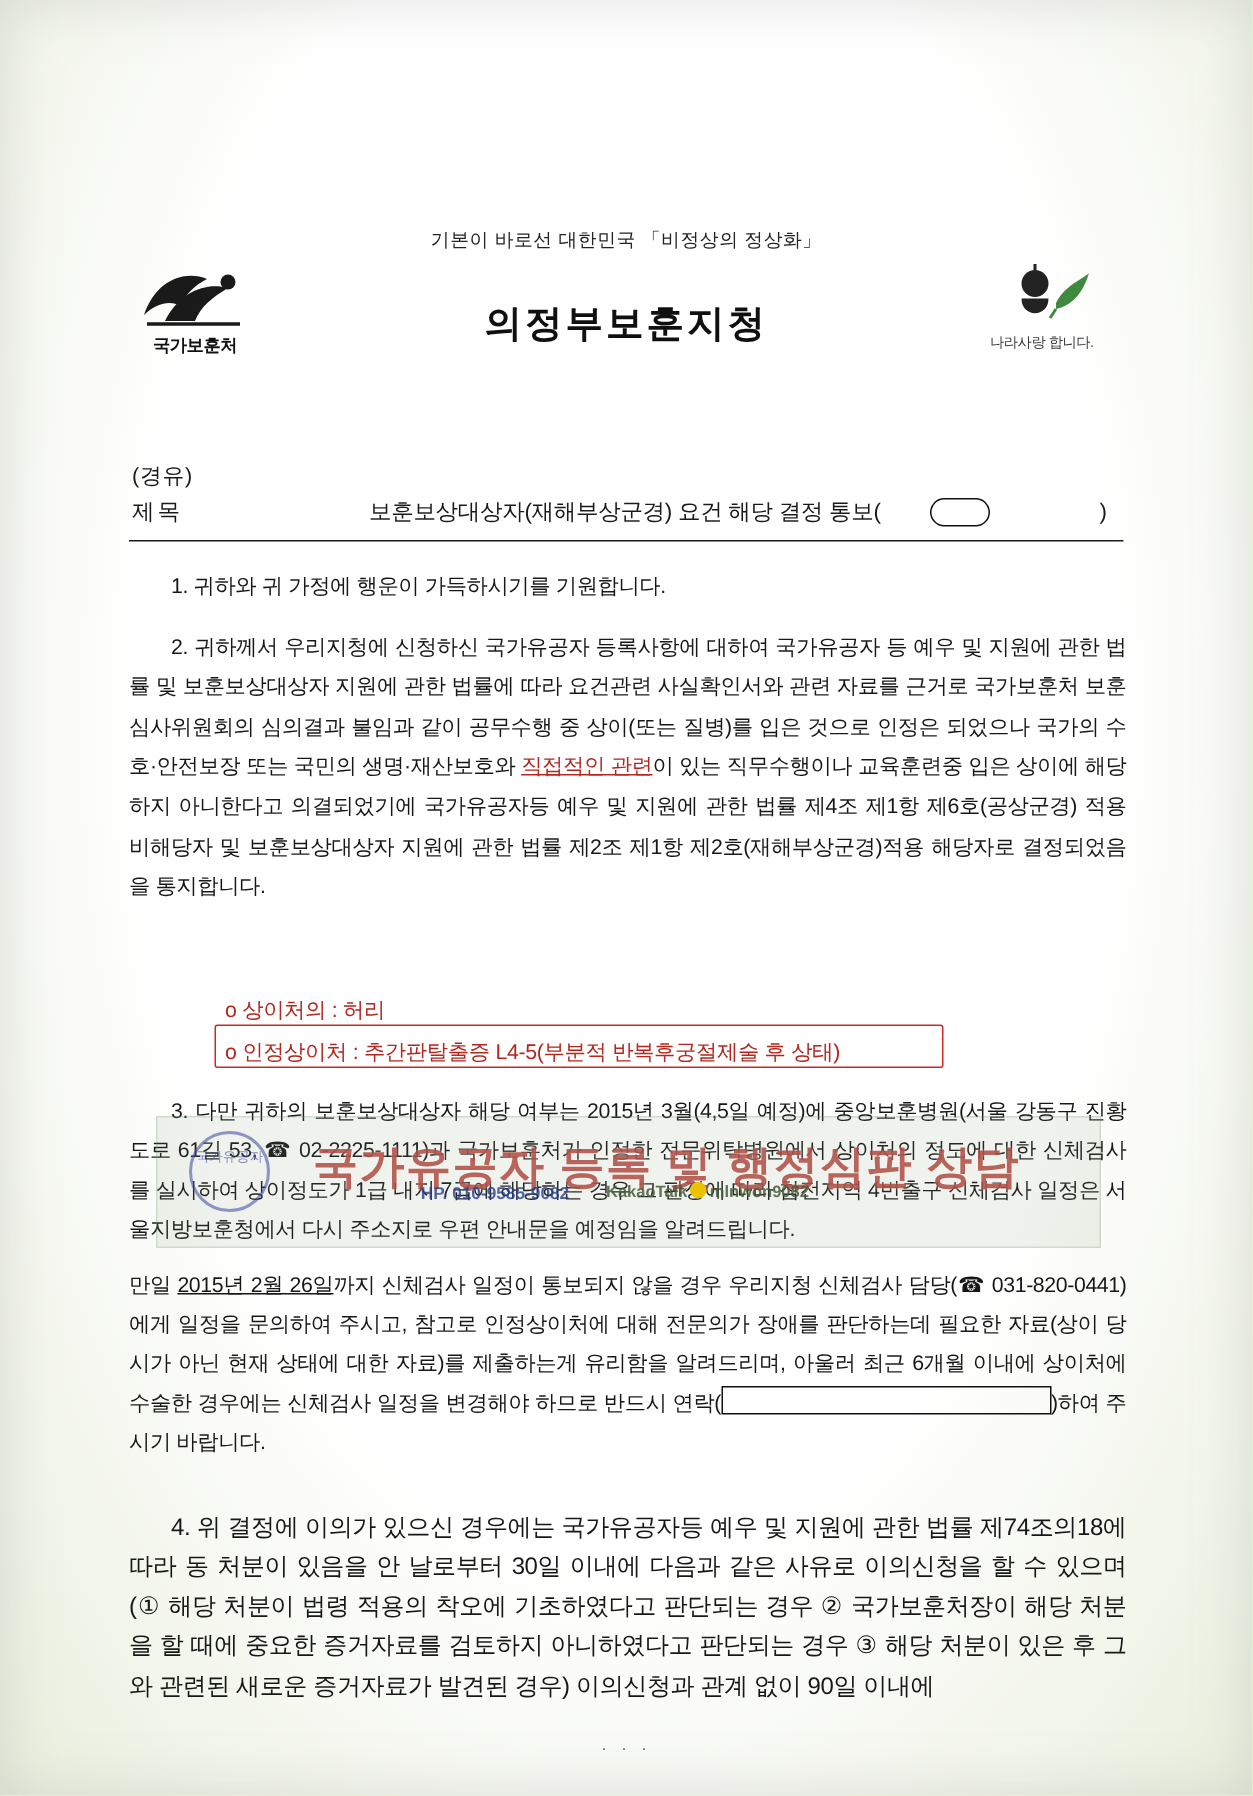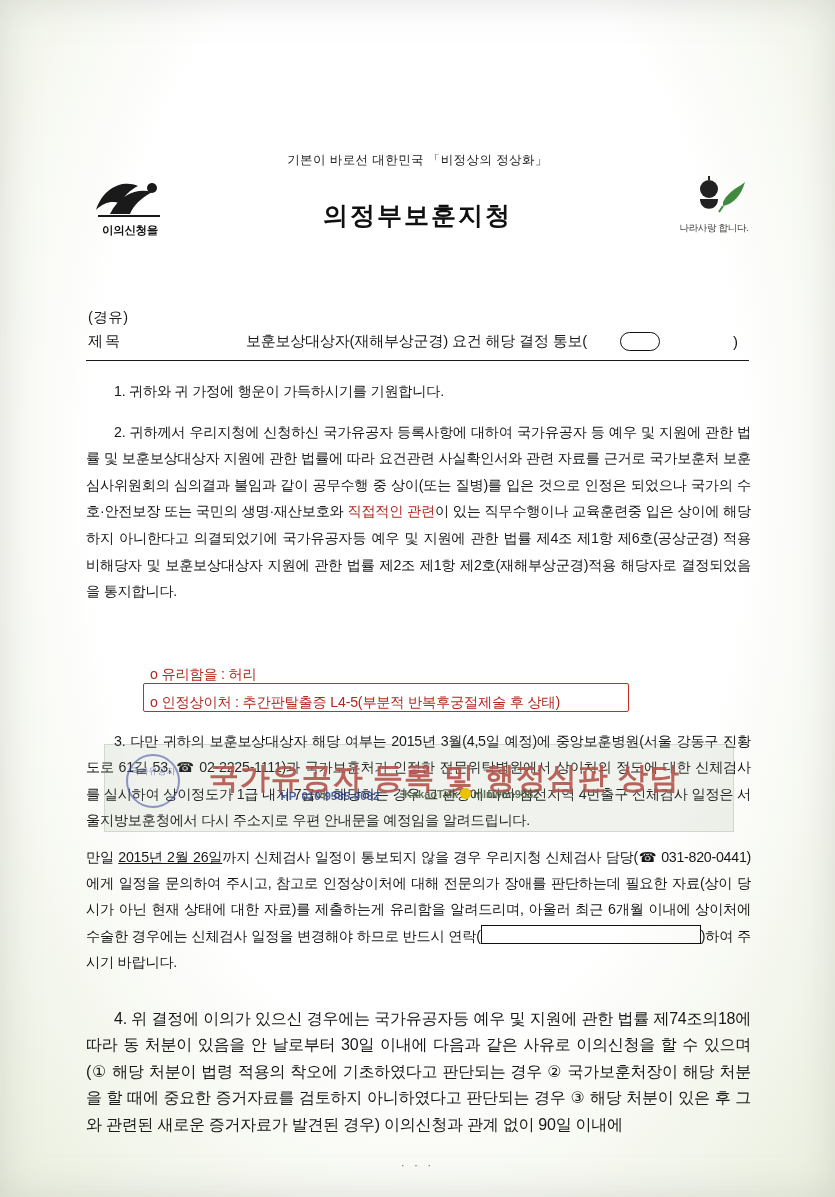--- a/index.html
+++ b/index.html
@@ -64,21 +64,20 @@
     margin-top: 3px;
     color: #111;
     letter-spacing: -0.3px;
   }
   
   .emblem-right {
     position: absolute;
     left: 660px;
     top: 176px;
     width: 108px;
-    text-align: center;
   }
   .emblem-right .mark { height: 44px; }
   .emblem-right .cap {
     font-size: 9.5px;
     margin-top: 2px;
     color: #3b3b3b;
     letter-spacing: -0.3px;
   }
 
   
@@ -146,21 +145,21 @@
     font-size: 14.2px;
     line-height: 26.6px;
     color: #171717;
     letter-spacing: -0.25px;
     text-align: justify;
   }
   .p { margin: 0 0 10px 0; }
   .p.indent { text-indent: 28px; }
   .p1 { margin-bottom: 14px; }
   .u { text-decoration: underline; }
-  .red-u { color: #b3271e; }
+  .red-u { color: #b3271e; text-decoration: underline; }
 
   
   .injury {
     position: absolute;
     left: 150px;
     top: 660px;
     width: 470px;
     font-size: 14.2px;
     line-height: 28px;
     letter-spacing: -0.2px;
@@ -309,21 +308,21 @@
 
   <div class="emblem-left">
     <div class="mark">
       <svg width="80" height="44" viewBox="0 0 80 44" aria-hidden="true">
         <path d="M6 34 C14 10, 34 4, 48 10 C40 14, 34 20, 30 28 C24 24, 14 26, 6 34 Z" fill="#1a1a1a"></path>
         <path d="M20 38 C30 18, 48 12, 62 16 C52 22, 44 28, 40 38 Z" fill="#1a1a1a"></path>
         <circle cx="62" cy="12" r="5" fill="#1a1a1a"></circle>
         <path d="M8 40 H70" stroke="#1a1a1a" stroke-width="2.2"></path>
       </svg>
     </div>
-    <div class="cap">이의신청을</div>
+    <div class="cap">국가보훈처</div>
   </div>
 
   <div class="emblem-right">
     <div class="mark">
       <svg width="70" height="44" viewBox="0 0 70 44" aria-hidden="true">
         <circle cx="30" cy="13" r="9" fill="#222"></circle>
         <path d="M21 23 C21 36, 39 36, 39 23 Z" fill="#222"></path>
         <path d="M30 4 L30 0" stroke="#222" stroke-width="2"></path>
         <path d="M44 26 C50 14, 62 10, 66 6 C62 20, 54 28, 44 30 Z" fill="#3f8a3f"></path>
         <path d="M44 30 L40 36" stroke="#3f8a3f" stroke-width="2"></path>
@@ -343,21 +342,21 @@
   </div>
 
   <div class="hr-main"></div>
 
   <div class="body">
     <p class="p p1 indent">1. 귀하와 귀 가정에 행운이 가득하시기를 기원합니다.</p>
     <p class="p indent">2. 귀하께서 우리지청에 신청하신 국가유공자 등록사항에 대하여 국가유공자 등 예우 및 지원에 관한 법률 및 보훈보상대상자 지원에 관한 법률에 따라 요건관련 사실확인서와 관련 자료를 근거로 국가보훈처 보훈심사위원회의 심의결과 불임과 같이 공무수행 중 상이(또는 질병)를 입은 것으로 인정은 되었으나 국가의 수호·안전보장 또는 국민의 생명·재산보호와 <span class="red-u">직접적인 관련</span>이 있는 직무수행이나 교육훈련중 입은 상이에 해당하지 아니한다고 의결되었기에 국가유공자등 예우 및 지원에 관한 법률 제4조 제1항 제6호(공상군경) 적용 비해당자 및 보훈보상대상자 지원에 관한 법률 제2조 제1항 제2호(재해부상군경)적용 해당자로 결정되었음을 통지합니다.</p>
   </div>
 
   <div class="injury">
-    <div class="item1">o 유리함을 : 허리</div>
+    <div class="item1">o 상이처의 : 허리</div>
     <div class="item2">o 인정상이처 : 추간판탈출증 L4-5(부분적 반복후궁절제술 후 상태)</div>
   </div>
   <div class="injury-box"></div>
 
   <div class="p3">
     <p class="p indent">3. 다만 귀하의 보훈보상대상자 해당 여부는 2015년 3월(4,5일 예정)에 중앙보훈병원(서울 강동구 진황도로 61길 53, ☎ 02-2225-1111)과 국가보훈처가 인정한 전문위탁병원에서 상이처의 정도에 대한 신체검사를 실시하여 상이정도가 1급 내지 7급에 해당하는 경우 그 판정에 따라 참전지역 4번출구 신체검사 일정은 서울지방보훈청에서 다시 주소지로 우편 안내문을 예정임을 알려드립니다.</p>
     <p class="p">
       <span>만일 <span class="u">2015년 2월 26일</span>까지 신체검사 일정이 통보되지 않을 경우 우리지청 신체검사 담당(☎ 031-820-0441)에게 일정을 문의하여 주시고, 참고로 인정상이처에 대해 전문의가 장애를 판단하는데 필요한 자료(상이 당시가 아닌 현재 상태에 대한 자료)를 제출하는게 유리함을 알려드리며, 아울러 최근 6개월 이내에 상이처에 수술한 경우에는 신체검사 일정을 변경해야 하므로 반드시 연락(</span><span class="contact-blank"></span><span>)하여 주시기 바랍니다.</span>
     </p>
   </div>

